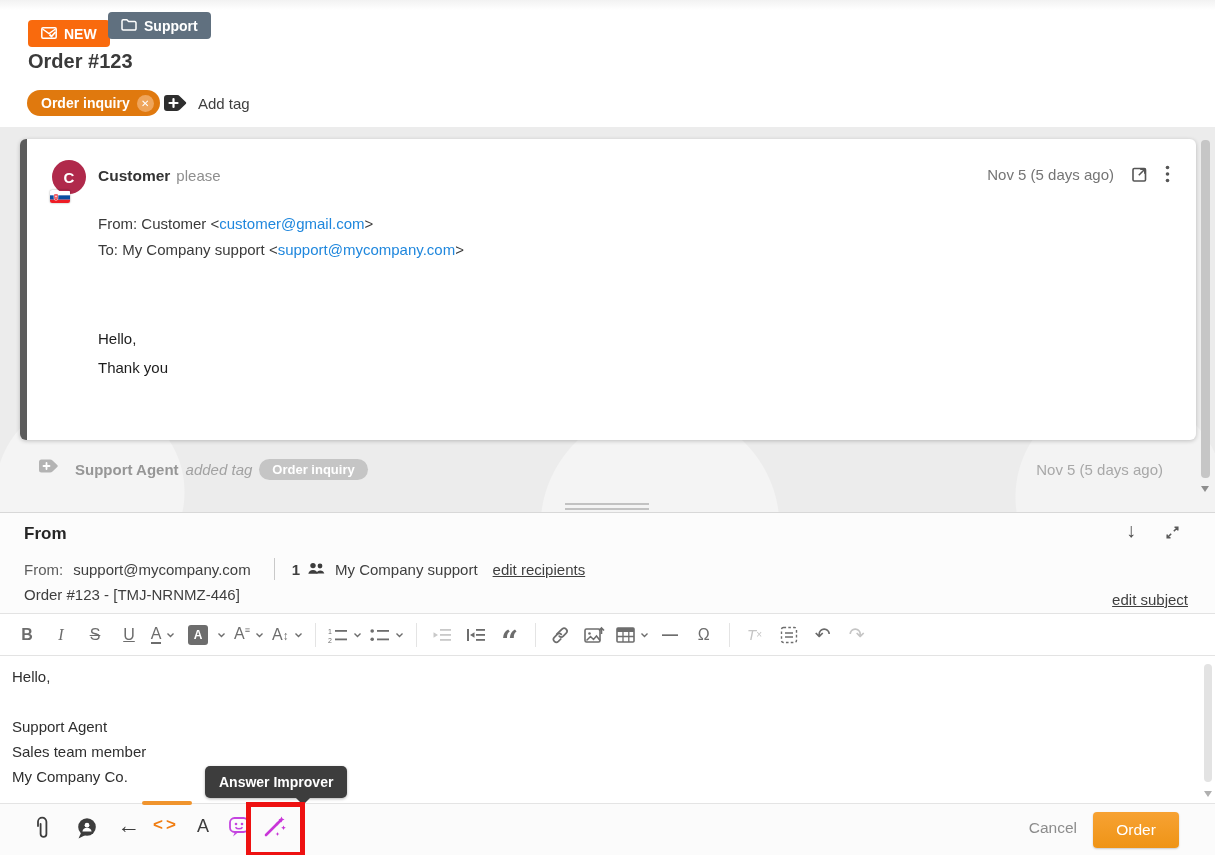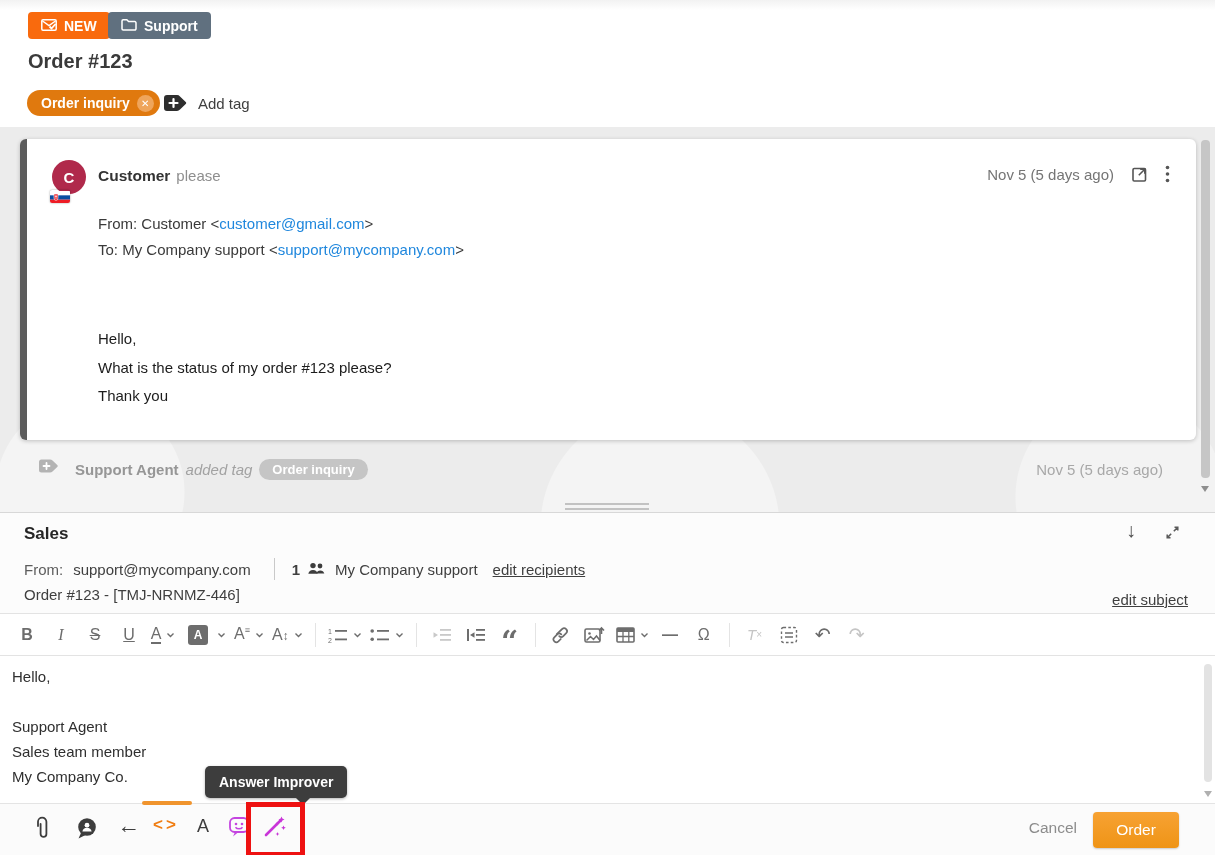--- a/index.html
+++ b/index.html
@@ -4,21 +4,21 @@
 <style>
   * { margin:0; padding:0; box-sizing:border-box; }
   html,body { width:1215px; height:855px; font-family:"Liberation Sans","DejaVu Sans",sans-serif; background:#fff; overflow:hidden; }
   .app { position:relative; width:1215px; height:855px; background:#fff; }
 
   
   .topbar { position:absolute; left:0; top:0; width:1215px; height:127px;
             background:linear-gradient(#f2f2f2, #ffffff 10px); }
   .btn { display:inline-flex; align-items:center; gap:7px; height:27px; padding:0 13px;
          border:none; border-radius:4px; color:#fff; font-weight:bold; font-size:14px; cursor:pointer; }
-  .btn-new { position:absolute; left:28px; top:12px; background:#f96a0d; }
+  .btn-new { position:absolute; left:28px; top:20px; background:#f96a0d; }
   .btn-support { position:absolute; left:108px; top:12px; background:#60707f; }
   .page-title { position:absolute; left:28px; top:50px; font-size:20px; font-weight:bold; color:#3a3a3a; }
   .tag-pill { position:absolute; left:27px; top:90px; height:26px; display:inline-flex; align-items:center;
               gap:7px; background:#e0790e; border-radius:14px; padding:0 6px 0 14px; color:#fff;
               font-weight:bold; font-size:14px; cursor:pointer; }
   .tag-x { width:17px; height:17px; border-radius:50%; background:#efa55b; color:#fff; font-size:10px;
            display:flex; align-items:center; justify-content:center; font-weight:bold; }
   .add-tag-ic { position:absolute; left:163px; top:93px; width:26px; height:20px; cursor:pointer; }
   .add-tag-label { position:absolute; left:198px; top:95px; font-size:15px; color:#3f3f3f; }
 
@@ -205,21 +205,20 @@
               <circle cx="2.5" cy="15.5" r="1.8" fill="#555"></circle>
             </svg>
         </button>
       </div>
       <div class="msg-meta">
         <div><span>From: Customer &lt;</span><a>customer@gmail.com</a><span>&gt;</span></div>
         <div><span>To: My Company support &lt;</span><a>support@mycompany.com</a><span>&gt;</span></div>
       </div>
       <div class="msg-body">
         <div>Hello,</div>
-        <div>What is the status of my order #123 please?</div>
         <div>Thank you</div>
       </div>
     </div>
 
     <div class="event-row">
       <span class="event-icon">
         <svg width="22" height="16" viewBox="0 0 22 16">
             <path d="M1 4 a2.5 2.5 0 0 1 2.5-2.5 h8.5 a3.4 3.4 0 0 1 2.5 1.1 l5 4.7 a1.3 1.3 0 0 1 0 1.4 l-5 4.7 a3.4 3.4 0 0 1 -2.5 1.1 H3.5 A2.5 2.5 0 0 1 1 12 z" fill="#b3b3b3"></path>
             <path d="M8.5 5 v6 M5.5 8 h6" stroke="#fff" stroke-width="1.8" stroke-linecap="round"></path>
           </svg>
@@ -236,21 +235,21 @@
       <div class="thread-thumb"></div>
       <div class="thread-arrow"></div>
     </div>
     <div class="drag-handle">
         <i></i>
         <i></i>
       </div>
   </div>
 
   <div class="reply">
-    <div class="reply-title">Sales</div>
+    <div class="reply-title">From</div>
     <button class="icon-btn reply-collapse">↓</button>
     <button class="icon-btn reply-expand">
       <svg width="17" height="17" viewBox="0 0 17 17">
           <path d="M10.5 3.2 h3.3 v3.3 M13.4 3.6 L9.8 7.2 M6.5 13.8 H3.2 v-3.3 M3.6 13.4 L7.2 9.8" fill="none" stroke="#5a5a5a" stroke-width="1.5"></path>
         </svg>
     </button>
 
     <div class="from-row">
       <span class="from-label">From:</span>
       <span>support@mycompany.com</span>

